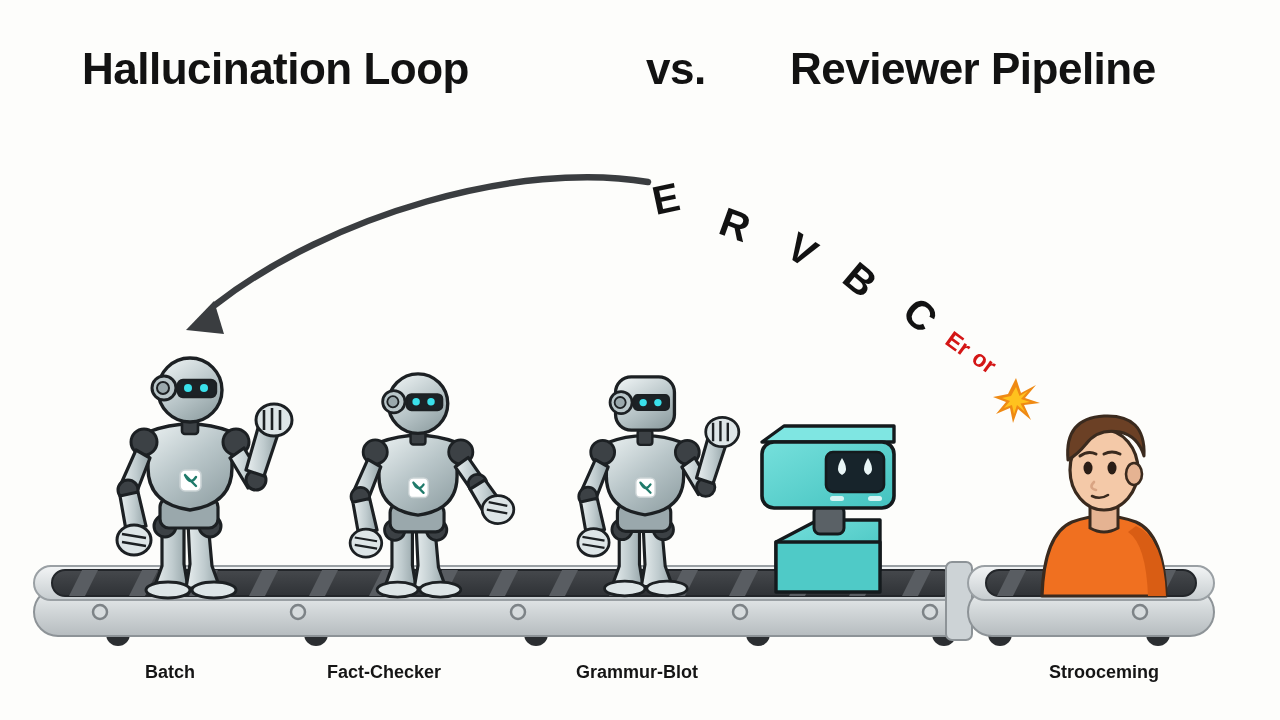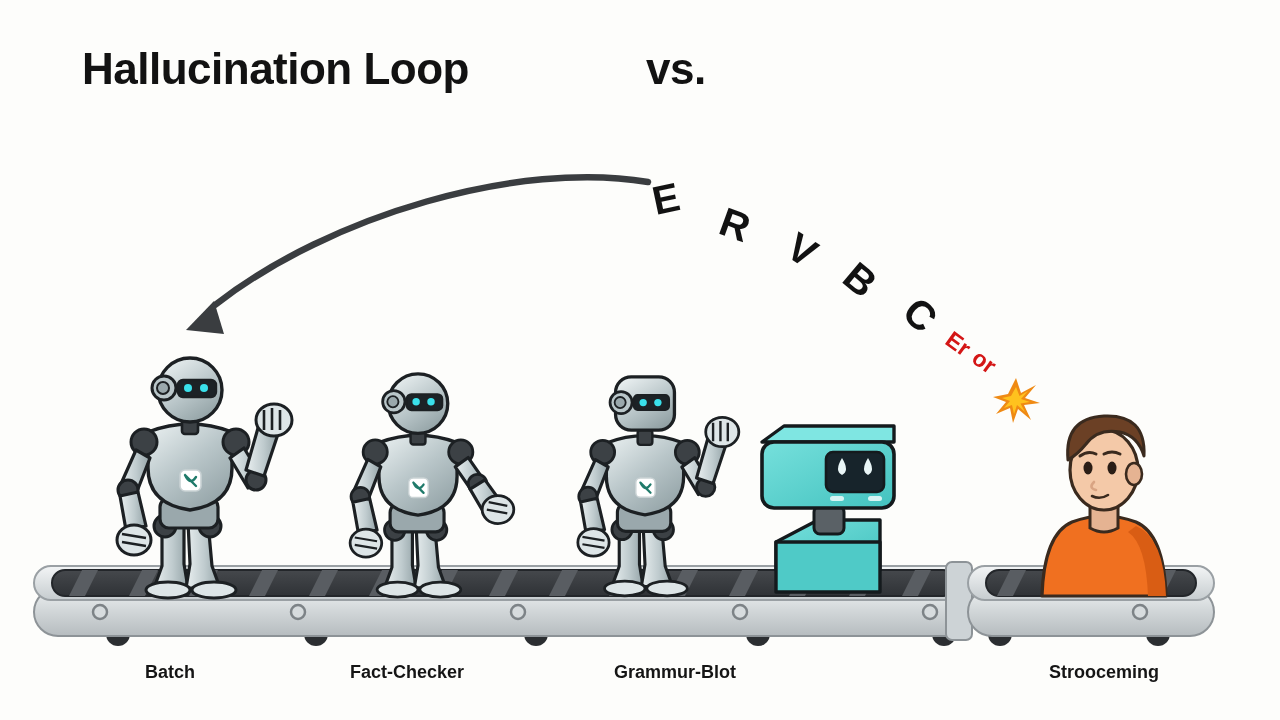--- a/index.html
+++ b/index.html
@@ -31,20 +31,21 @@
   }
   svg{position:absolute;left:0;top:0;overflow:visible;}
 </style>
 </head>
 <body>
 
 <div id="stage">
 
   <div class="title" id="title-left">Hallucination Loop</div>
   <div class="title" id="title-vs">vs.</div>
+  <div class="title" id="title-right">Reviewer Pipeline</div>
 
   <svg id="art" width="1280" height="720" viewBox="0 0 1280 720">
     <defs>
       <linearGradient id="gFrame" x1="0" y1="0" x2="0" y2="1">
         <stop offset="0%" stop-color="#eef1f2"></stop>
         <stop offset="45%" stop-color="#d3d8da"></stop>
         <stop offset="100%" stop-color="#b6bcbf"></stop>
       </linearGradient>
       <linearGradient id="gFrameTop" x1="0" y1="0" x2="0" y2="1">
         <stop offset="0%" stop-color="#f3f5f6"></stop>
@@ -325,18 +326,18 @@
       <div class="arc-letter" style="left: 735px; top: 225px; color: rgb(18, 18, 18); transform: translate(-50%, -50%) rotate(20deg);">R</div>
       <div class="arc-letter" style="left: 802px; top: 250px; color: rgb(18, 18, 18); transform: translate(-50%, -50%) rotate(32deg);">V</div>
       <div class="arc-letter" style="left: 860px; top: 280px; color: rgb(18, 18, 18); transform: translate(-50%, -50%) rotate(40deg);">B</div>
       <div class="arc-letter" style="left: 920px; top: 315px; color: rgb(18, 18, 18); transform: translate(-50%, -50%) rotate(44deg);">C</div>
       <div class="arc-letter err" style="left: 958px; top: 344px; color: rgb(212, 22, 22); transform: translate(-50%, -50%) rotate(36deg);">Er</div>
       <div class="arc-letter err" style="left: 984px; top: 362px; color: rgb(212, 22, 22); transform: translate(-50%, -50%) rotate(36deg);">or</div>
     </div>
 
   <div id="labels-layer">
       <div class="belt-label" style="left: 170px;">Batch</div>
-      <div class="belt-label" style="left: 407px; text-align: right;">Fact-Checker</div>
-      <div class="belt-label" style="left: 637px; margin-left: 38px;">Grammur-Blot</div>
+      <div class="belt-label" style="left: 384px; text-align: right;">Fact-Checker</div>
+      <div class="belt-label" style="left: 637px;">Grammur-Blot</div>
       <div class="belt-label" style="left: 1104px;">Strooceming</div>
     </div>
 
 </div>
 
 </body></html>

